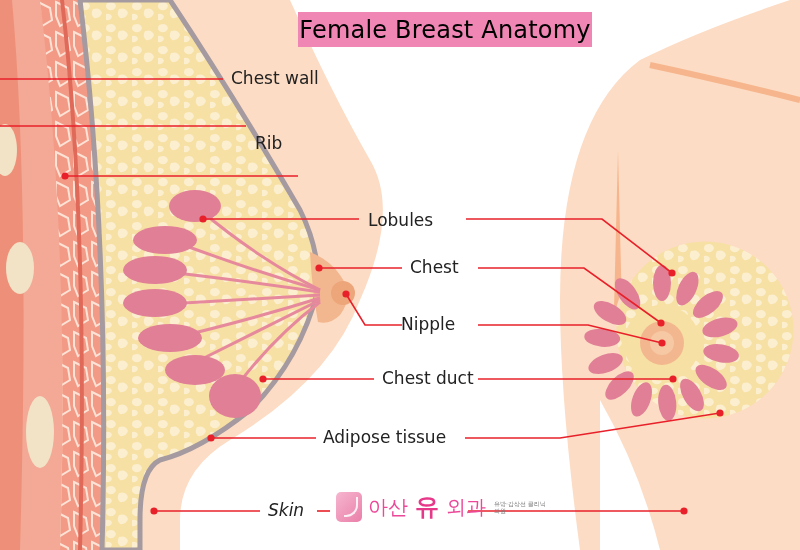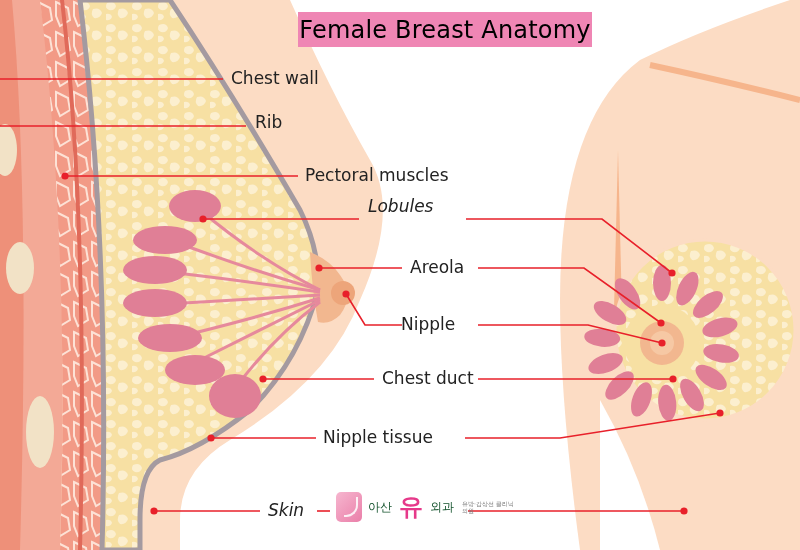--- a/index.html
+++ b/index.html
@@ -4,21 +4,21 @@
 <style>
   html, body { margin:0; padding:0; background:#ffffff; }
   body { width:800px; height:550px; position:relative; overflow:hidden; font-family:"DejaVu Sans", sans-serif; }
   #stage { position:absolute; left:0; top:0; width:800px; height:550px; }
   .title-box { position:absolute; left:298px; top:12px; width:294px; height:35px; background:#ef86b4; display:flex; align-items:center; justify-content:center; }
   .title-box span { color:#000000; font-size:24px; font-family:"DejaVu Sans", sans-serif; letter-spacing:0.2px; }
   .label { position:absolute; font-size:17px; color:#222222; white-space:nowrap; font-family:"DejaVu Sans", sans-serif; }
   .logo { position:absolute; left:336px; top:491px; display:flex; align-items:center; gap:6px; }
   .logo-mark { width:26px; height:30px; border-radius:5px; background:linear-gradient(135deg,#f6b6cf,#ea7fa9); position:relative; }
   .logo-mark::after { content:""; position:absolute; left:8px; top:5px; width:12px; height:18px; border-right:2px solid #ffffff; border-bottom:2px solid #ffffff; border-radius:0 0 12px 0; opacity:.85; }
-  .logo-text { font-size:12px; color:#14532d; }
+  .logo-text { font-size:20px; color:#ec4899; }
   .logo-accent { font-size:24px; color:#e6398a; font-weight:bold; margin:0 1px; }
   .logo-small { display:flex; flex-direction:column; font-size:6px; color:#777777; line-height:7px; margin-left:2px; }
 </style>
 </head>
 <body>
 
 <div id="stage">
   <svg width="800" height="550" viewBox="0 0 800 550">
     <defs>
       <pattern id="fat" width="26" height="22" patternUnits="userSpaceOnUse">
@@ -131,27 +131,26 @@
       <circle cx="673" cy="379" r="3.6"></circle>
       <circle cx="720" cy="413" r="3.6"></circle>
     </g>
   </svg>
 
   <div class="title-box">
     <span>Female Breast Anatomy</span>
   </div>
 
   <div class="label" style="left:231px;top:68px;">Chest wall</div>
-  <div class="label" style="left:255px;top:112px;">Rib</div>
-  <div class="label" style="left:305px;top:165px;">Pectoral muscles</div>
-  <div class="label" style="left:368px;top:196px;font-style:italic;">Lobules</div>
-  <div class="label" style="left:410px;top:257px;">Areola</div>
+  <div class="label" style="left:255px;top:133px;">Rib</div>
+  <div class="label" style="left:368px;top:210px;">Lobules</div>
+  <div class="label" style="left:410px;top:257px;">Chest</div>
   <div class="label" style="left:401px;top:314px;">Nipple</div>
   <div class="label" style="left:382px;top:368px;">Chest duct</div>
-  <div class="label" style="left:323px;top:427px;">Nipple tissue</div>
+  <div class="label" style="left:323px;top:427px;">Adipose tissue</div>
   <div class="label" style="left:268px;top:500px;font-style:italic;">Skin</div>
 
   <div class="logo">
     <div class="logo-mark"></div>
     <span class="logo-text">아산</span>
     <span class="logo-accent">유</span>
     <span class="logo-text">외과</span>
     <span class="logo-small">
       <span>유방·갑상선 클리닉</span>
       <span>의원</span>

